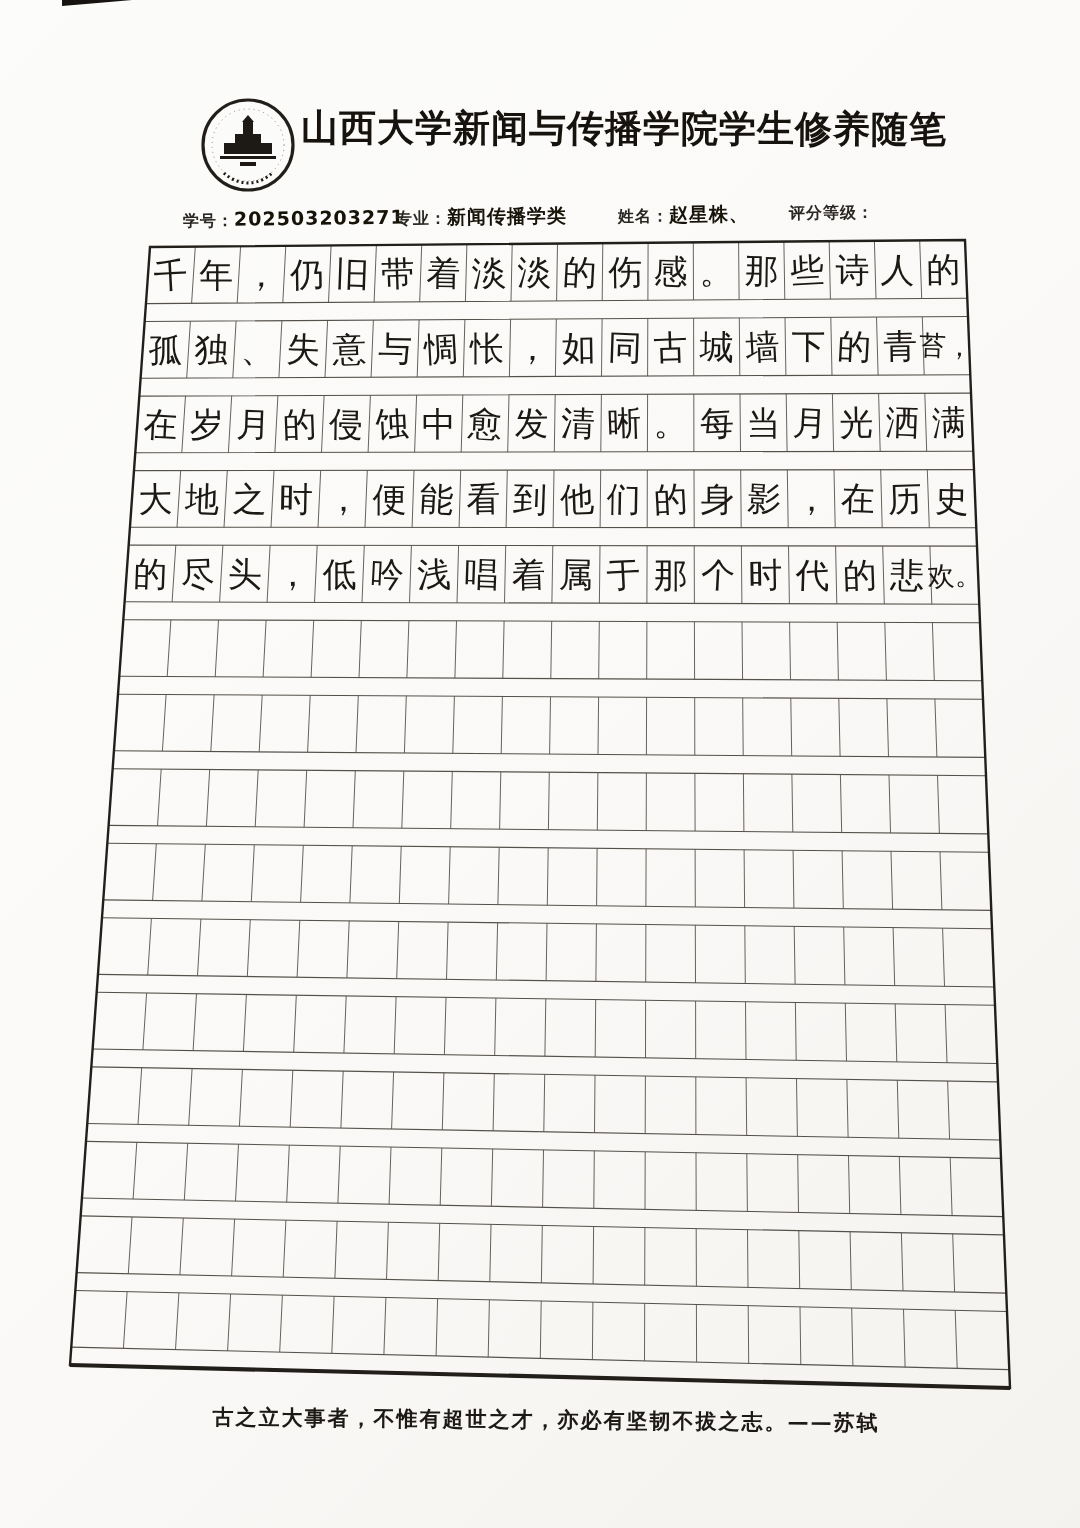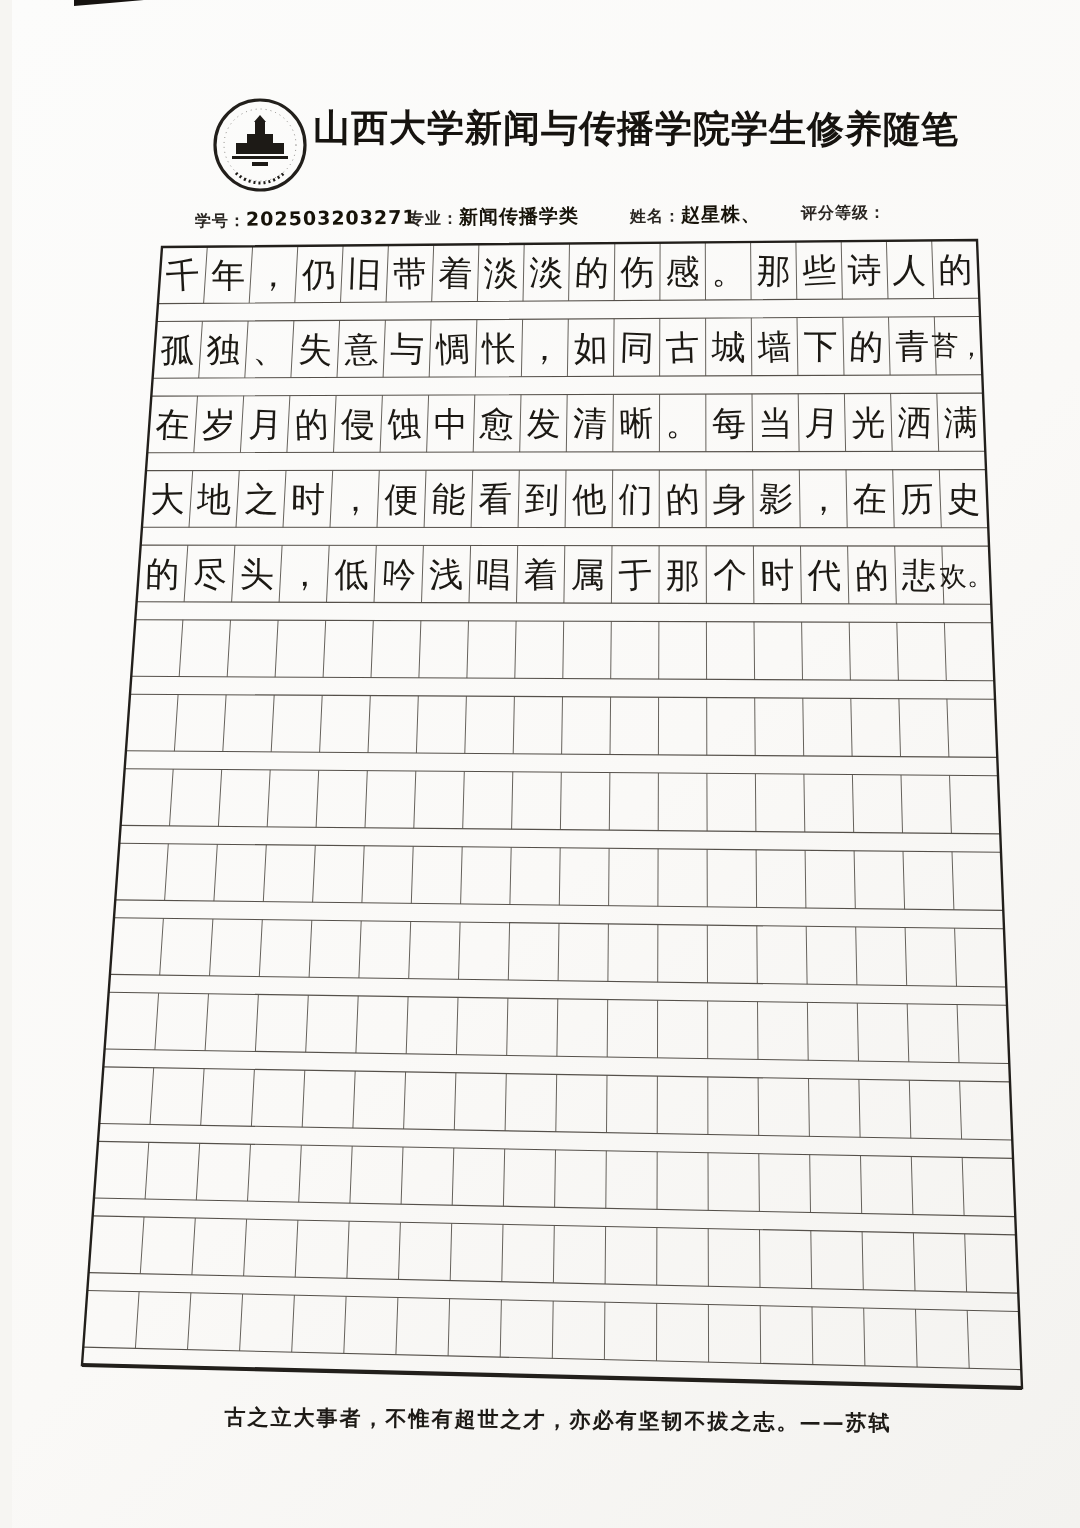--- a/index.html
+++ b/index.html
@@ -4,21 +4,20 @@
 <style>
   html,body{margin:0;padding:0}
   body{
     width:1080px;height:1528px;position:relative;overflow:hidden;
     background:#f6f5f2;
     font-family:"DejaVu Sans",sans-serif;
   }
   .page{
     position:absolute;inset:0;
     background:linear-gradient(135deg,#fcfcfb 0%,#faf9f7 55%,#f3f2ef 100%);
-    margin-left:12px;
   }
   .scan-artifact{
     position:absolute;left:62px;top:0;width:70px;height:6px;
     background:#161310;
     clip-path:polygon(0 0,100% 0,55% 45%,0 100%);
   }
   .logo{position:absolute;left:197px;top:95px;width:102px;height:100px}
   .page-title{
     position:absolute;left:301px;top:104px;margin:0;
     font-size:37px;font-weight:bold;color:#16130f;

